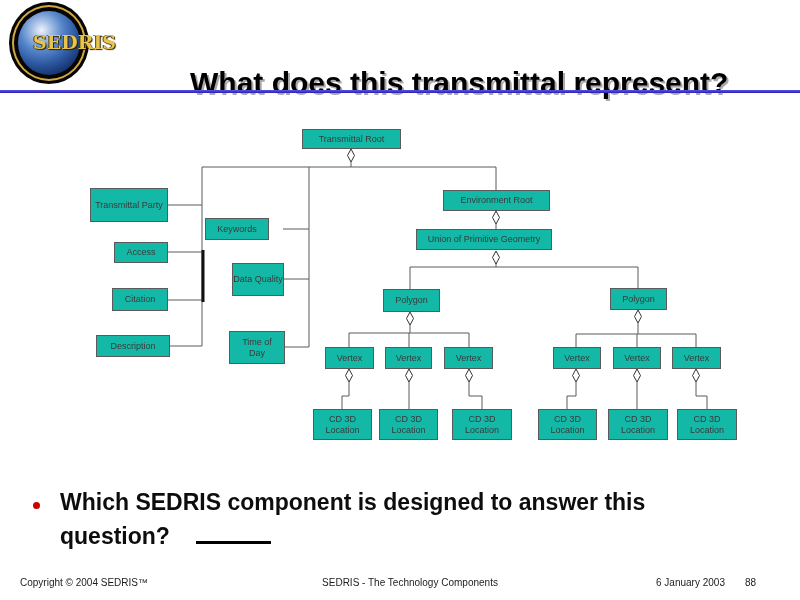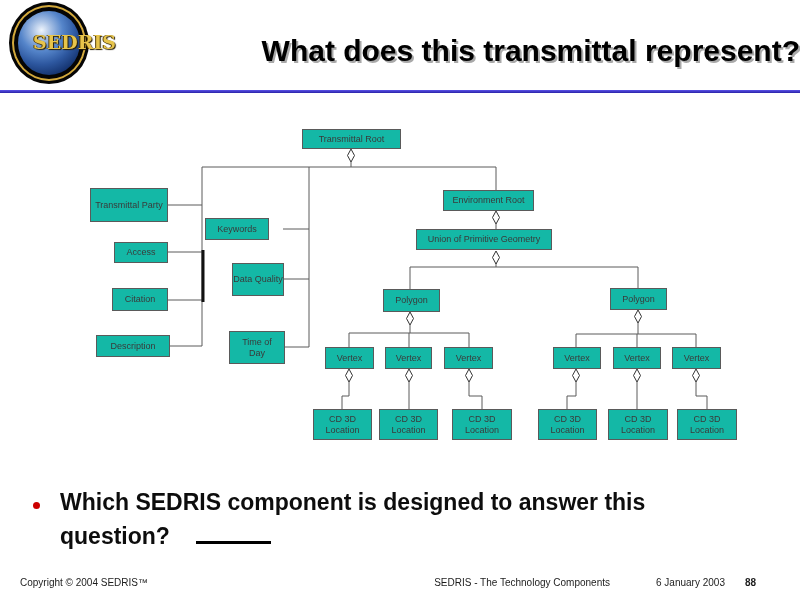--- a/index.html
+++ b/index.html
@@ -8,21 +8,21 @@
   .abs{position:absolute;}
 
   
   .logo{left:9px;top:2px;width:80px;height:82px;border-radius:50%;background:#050505;}
   .logo-ring{position:absolute;inset:3px;border-radius:50%;border:2px solid #d3a93c;}
   .logo-earth{position:absolute;inset:9px;border-radius:50%;
       background:radial-gradient(circle at 38% 30%,#eef4fc 0%,#a7c0e4 16%,#5585ca 36%,#2d579f 58%,#13316c 80%,#081c45 100%);}
   .logo-text{position:absolute;left:0;right:0;top:29px;text-align:center;
       font-family:"DejaVu Serif",serif;font-weight:bold;font-size:19px;color:#e7c44b;
       text-shadow:1px 1px 1px #241a00, -1px 0 0 #5a4100;letter-spacing:0;padding-left:24px;}
-  .title{left:190px;top:34px;width:610px;text-align:right;font-size:30px;font-weight:bold;
+  .title{left:190px;top:66px;width:610px;text-align:left;font-size:30px;font-weight:bold;
       color:#000;text-shadow:2px 2px 0 #a9a9a9;letter-spacing:0;}
   .title-rule{left:0;top:90px;width:800px;height:3px;
       background:linear-gradient(#5a52e8,#2a22a8);}
 
   
   svg.connectors{position:absolute;left:0;top:0;}
   .node{position:absolute;background:#14b8a6;border:1px solid #5a5a5a;color:#3a3a3a;
       font-size:9px;line-height:11px;display:flex;align-items:center;justify-content:center;
       text-align:center;box-sizing:border-box;}
 
@@ -30,23 +30,23 @@
   .bullet-dot{left:33px;top:502px;width:7px;height:7px;border-radius:50%;background:#cc0000;}
   .q-line{left:60px;width:700px;font-size:23px;font-weight:bold;color:#0d0d0d;}
   .q1{top:489px;}
   .q2{top:521px;}
   .blank-line{display:inline-block;width:75px;border-bottom:3px solid #000;margin-left:26px;
       height:20px;vertical-align:baseline;}
 
   
   .footer{top:577px;font-size:10px;color:#1c1c1c;}
   .f-left{left:20px;}
-  .f-center{left:210px;width:400px;text-align:right;}
+  .f-center{left:210px;width:400px;text-align:center;}
   .f-date{left:656px;width:80px;}
-  .f-page{left:745px;font-weight:bold;}
+  .f-page{left:745px;}
 </style>
 </head>
 <body>
 
 <div class="abs logo">
   <div class="logo-ring"></div>
   <div class="logo-earth"></div>
   <div class="logo-text">SEDRIS</div>
 </div>
 <div class="abs title">What does this transmittal represent?</div>
@@ -105,21 +105,21 @@
 </svg>
 
 <div class="node" style="left:302px;top:129px;width:99px;height:20px">Transmittal Root</div>
 <div class="node" style="left:90px;top:188px;width:78px;height:34px">Transmittal Party</div>
 <div class="node" style="left:114px;top:242px;width:54px;height:21px">Access</div>
 <div class="node" style="left:112px;top:288px;width:56px;height:23px">Citation</div>
 <div class="node" style="left:96px;top:335px;width:74px;height:22px">Description</div>
 <div class="node" style="left:205px;top:218px;width:64px;height:22px">Keywords</div>
 <div class="node" style="left:232px;top:263px;width:52px;height:33px">Data Quality</div>
 <div class="node" style="left:229px;top:331px;width:56px;height:33px;padding:4px 5px">Time of Day</div>
-<div class="node" style="left:443px;top:190px;width:91px;height:21px">Environment Root</div>
+<div class="node" style="left:443px;top:190px;width:107px;height:21px">Environment Root</div>
 <div class="node" style="left:416px;top:229px;width:136px;height:21px">Union of Primitive Geometry</div>
 <div class="node" style="left:383px;top:289px;width:57px;height:23px">Polygon</div>
 <div class="node" style="left:610px;top:288px;width:57px;height:22px">Polygon</div>
 <div class="node" style="left:325px;top:347px;width:49px;height:22px">Vertex</div>
 <div class="node" style="left:385px;top:347px;width:47px;height:22px">Vertex</div>
 <div class="node" style="left:444px;top:347px;width:49px;height:22px">Vertex</div>
 <div class="node" style="left:553px;top:347px;width:48px;height:22px">Vertex</div>
 <div class="node" style="left:613px;top:347px;width:48px;height:22px">Vertex</div>
 <div class="node" style="left:672px;top:347px;width:49px;height:22px">Vertex</div>
 <div class="node" style="left:313px;top:409px;width:59px;height:31px">CD 3D Location</div>

